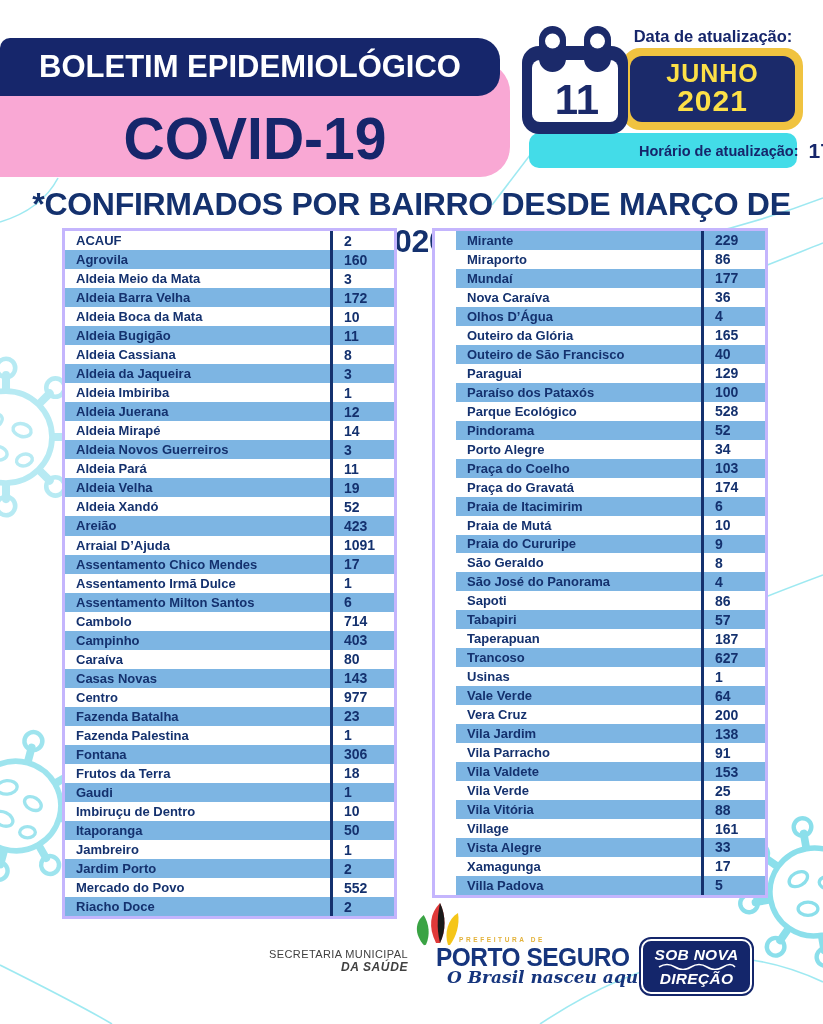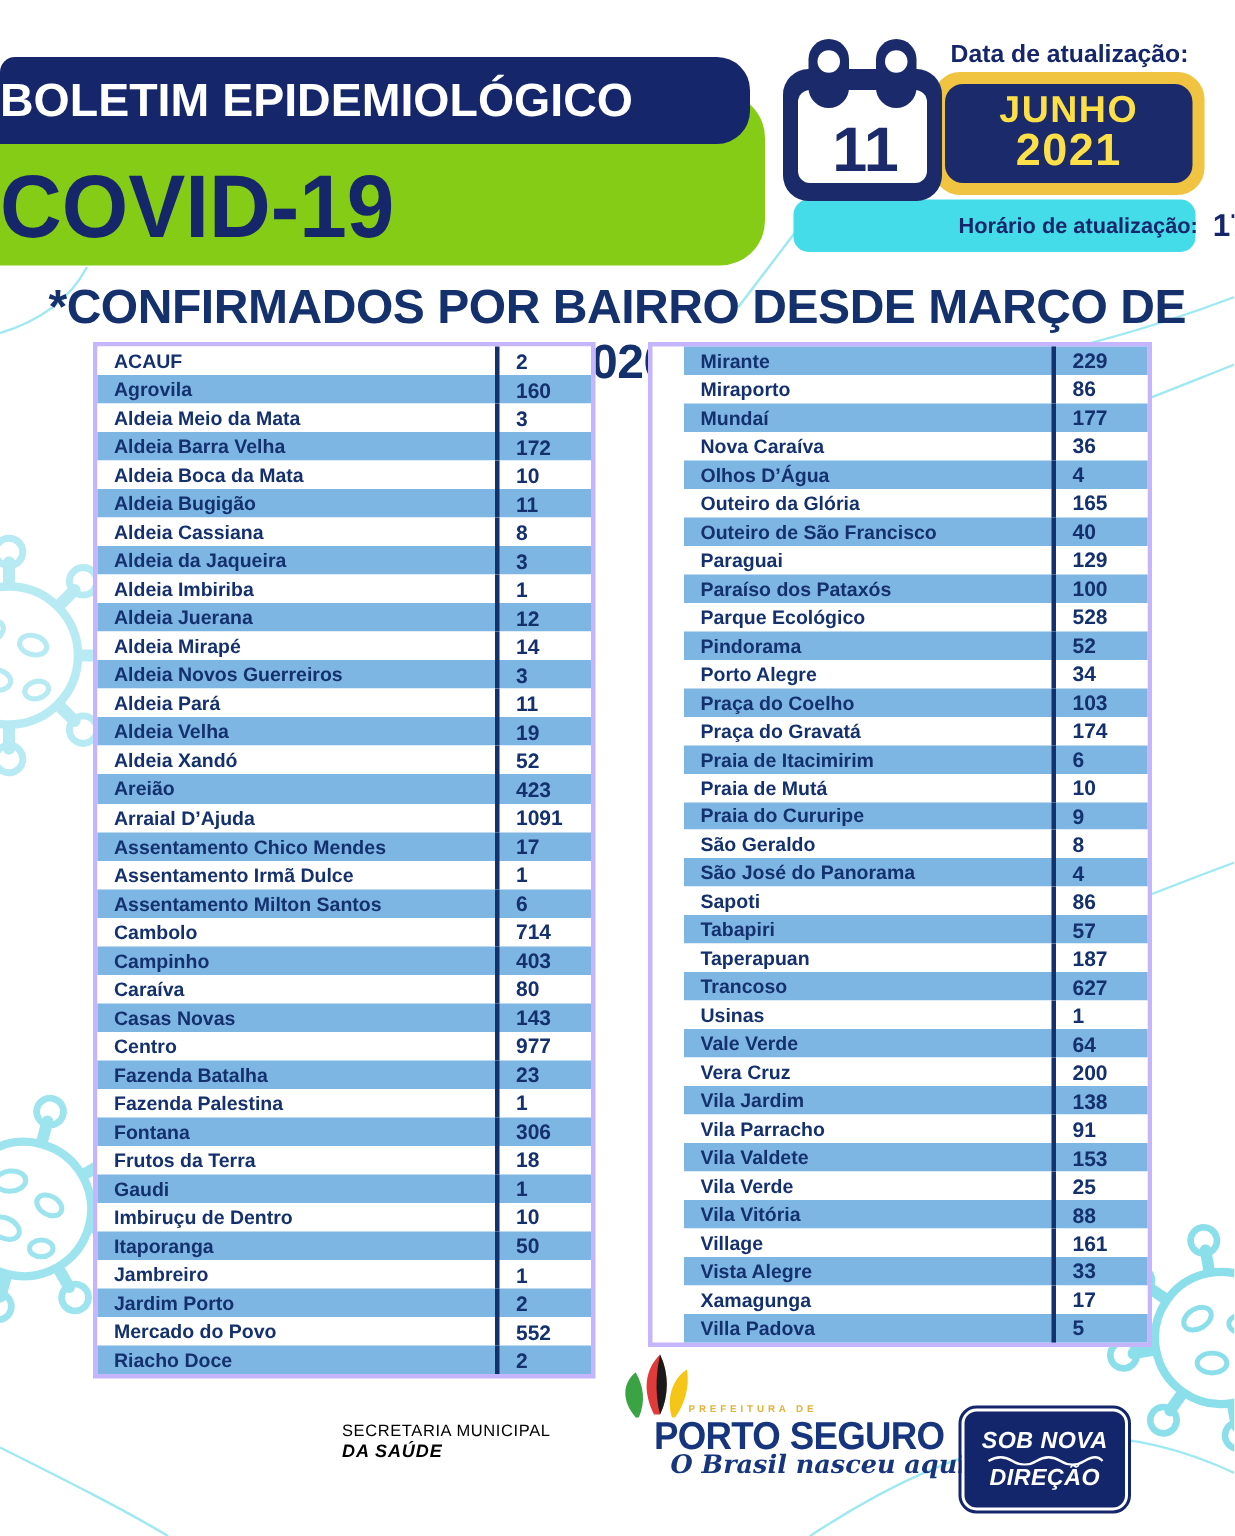--- a/index.html
+++ b/index.html
@@ -4,27 +4,27 @@
 <style>
   * { margin:0; padding:0; box-sizing:border-box; }
   body { font-family:"Liberation Sans", sans-serif; background:#fff; }
   .page { position:relative; width:823px; height:1024px; background:#ffffff; overflow:hidden; }
 
   
   .bg-decor { position:absolute; left:0; top:0; width:823px; height:1024px; z-index:0; }
 
   
   .cyan-block { position:absolute; left:0; top:62px; width:510px; height:115px;
-    background:#84cc16; border-radius:0 30px 30px 0; z-index:2;
-    display:flex; align-items:flex-end; padding-bottom:6px; }
+    background:#f9a8d4; border-radius:0 30px 30px 0; z-index:2;
+    display:flex; align-items:flex-end; justify-content:center; padding-bottom:6px; }
   .covid-title { color:#16266b; font-weight:bold; font-size:57px; letter-spacing:0px;
     transform:scaleY(1.04); }
   .navy-bar { position:absolute; left:0; top:38px; width:500px; height:58px;
     background:#16266b; border-radius:10px 22px 22px 0; z-index:3;
-    display:flex; align-items:center; justify-content:flex-start; }
+    display:flex; align-items:center; justify-content:center; }
   .navy-bar span { color:#ffffff; font-weight:bold; font-size:31px; letter-spacing:0px; white-space:nowrap; }
 
   
   .date-label { position:absolute; left:622px; top:27px; width:182px; text-align:center;
     color:#16266b; font-weight:bold; font-size:16.5px; z-index:3; white-space:nowrap; }
   .yellow-box { position:absolute; left:622px; top:48px; width:181px; height:82px;
     background:#f0c340; border-radius:18px; padding:8px; z-index:3; }
   .month-box { width:100%; height:100%; background:#1b2a6a; border-radius:12px;
     display:flex; flex-direction:column; align-items:center; justify-content:center; color:#fde047; font-weight:bold; }
   .month-box .m { font-size:25px; line-height:1.02; letter-spacing:1px; }
@@ -46,32 +46,32 @@
   .tbl-left  { left:62px;  top:228px; width:335px; height:691px; }
   .tbl-right { left:432px; top:228px; width:336px; height:670px;padding-left:21px; }
   .row { flex:1; display:flex; background:#ffffff; }
   .row.stripe { background:#7db5e3; }
   .name { flex:1; border-right:3px solid #14316e; display:flex; align-items:center;
     padding-left:11px; color:#14316e; font-weight:bold; font-size:13px; white-space:nowrap; overflow:hidden; }
   .val { width:61px; display:flex; align-items:center; padding-left:11px;
     color:#14316e; font-weight:bold; font-size:14px; }
 
   
-  .secretary { position:absolute; left:228px; top:948px; width:180px; text-align:left;
-    color:#000000; z-index:2; }
+  .secretary { position:absolute; left:228px; top:948px; width:180px; text-align:right;
+    color:#404040; z-index:2; }
   .secretary .l1 { font-size:11px; letter-spacing:0.4px; }
   .secretary .l2 { font-size:12px; font-weight:bold; letter-spacing:0.6px;font-style:italic; }
   .leaves { position:absolute; left:412px; top:901px; width:50px; height:48px; z-index:2; }
   .pref-label { position:absolute; left:459px; top:936px; color:#e3b23a; font-weight:bold;
     font-size:6.5px; letter-spacing:2.6px; z-index:2; }
   .city-name { position:absolute; left:436px; top:942px; color:#16357d; font-weight:bold;
     font-size:26px; letter-spacing:-0.5px; transform:scaleX(0.94); transform-origin:left; z-index:2; white-space:nowrap; }
   .slogan { position:absolute; left:447px; top:967px; color:#16357d;
     font-family:"DejaVu Serif", serif; font-style:italic; font-weight:bold; font-size:17px; z-index:2; white-space:nowrap; }
-  .badge { position:absolute; left:641px; top:939px; width:111px; height:68px;
+  .badge { position:absolute; left:641px; top:939px; width:111px; height:55px;
     background:#14266b; border:2.5px solid #ffffff; outline:2.5px solid #14266b; border-radius:10px;
     display:flex; flex-direction:column; align-items:center; justify-content:center; z-index:2; }
   .badge .b1, .badge .b2 { color:#ffffff; font-weight:bold; font-style:italic;
     font-size:15.5px; line-height:1.0; letter-spacing:0.3px; white-space:nowrap; }
   .badge svg { display:block; margin:1px 0; }
 </style>
 </head>
 <body>
 
 <div class="page">

